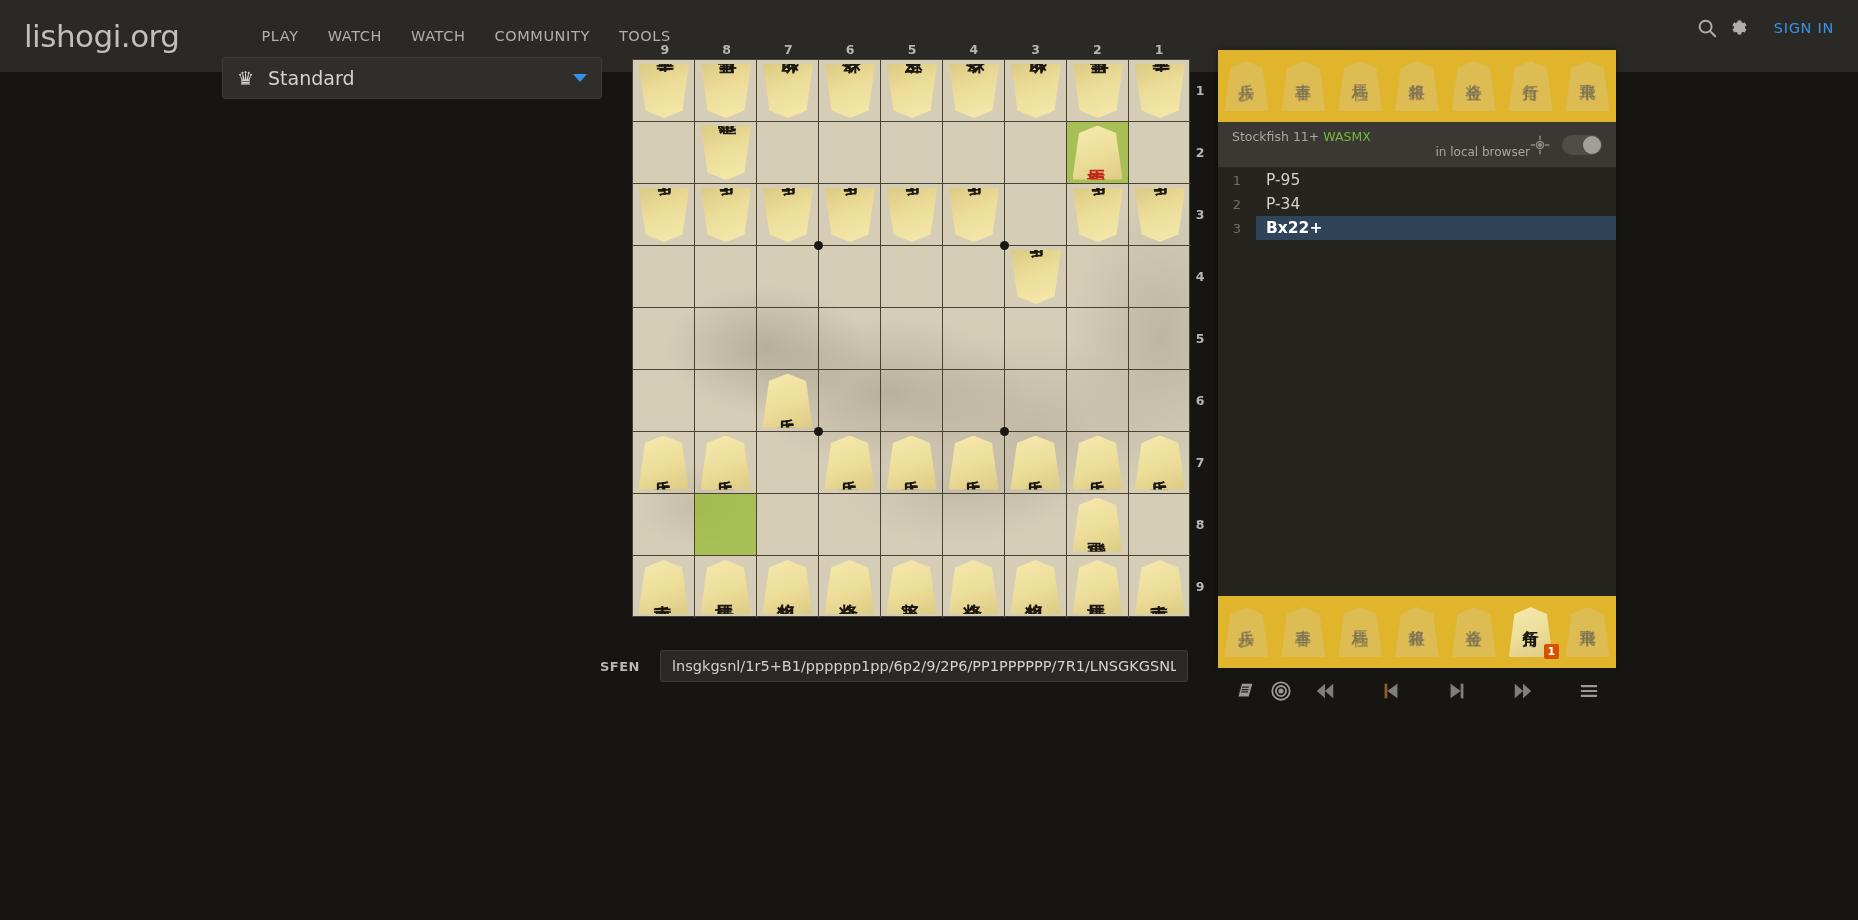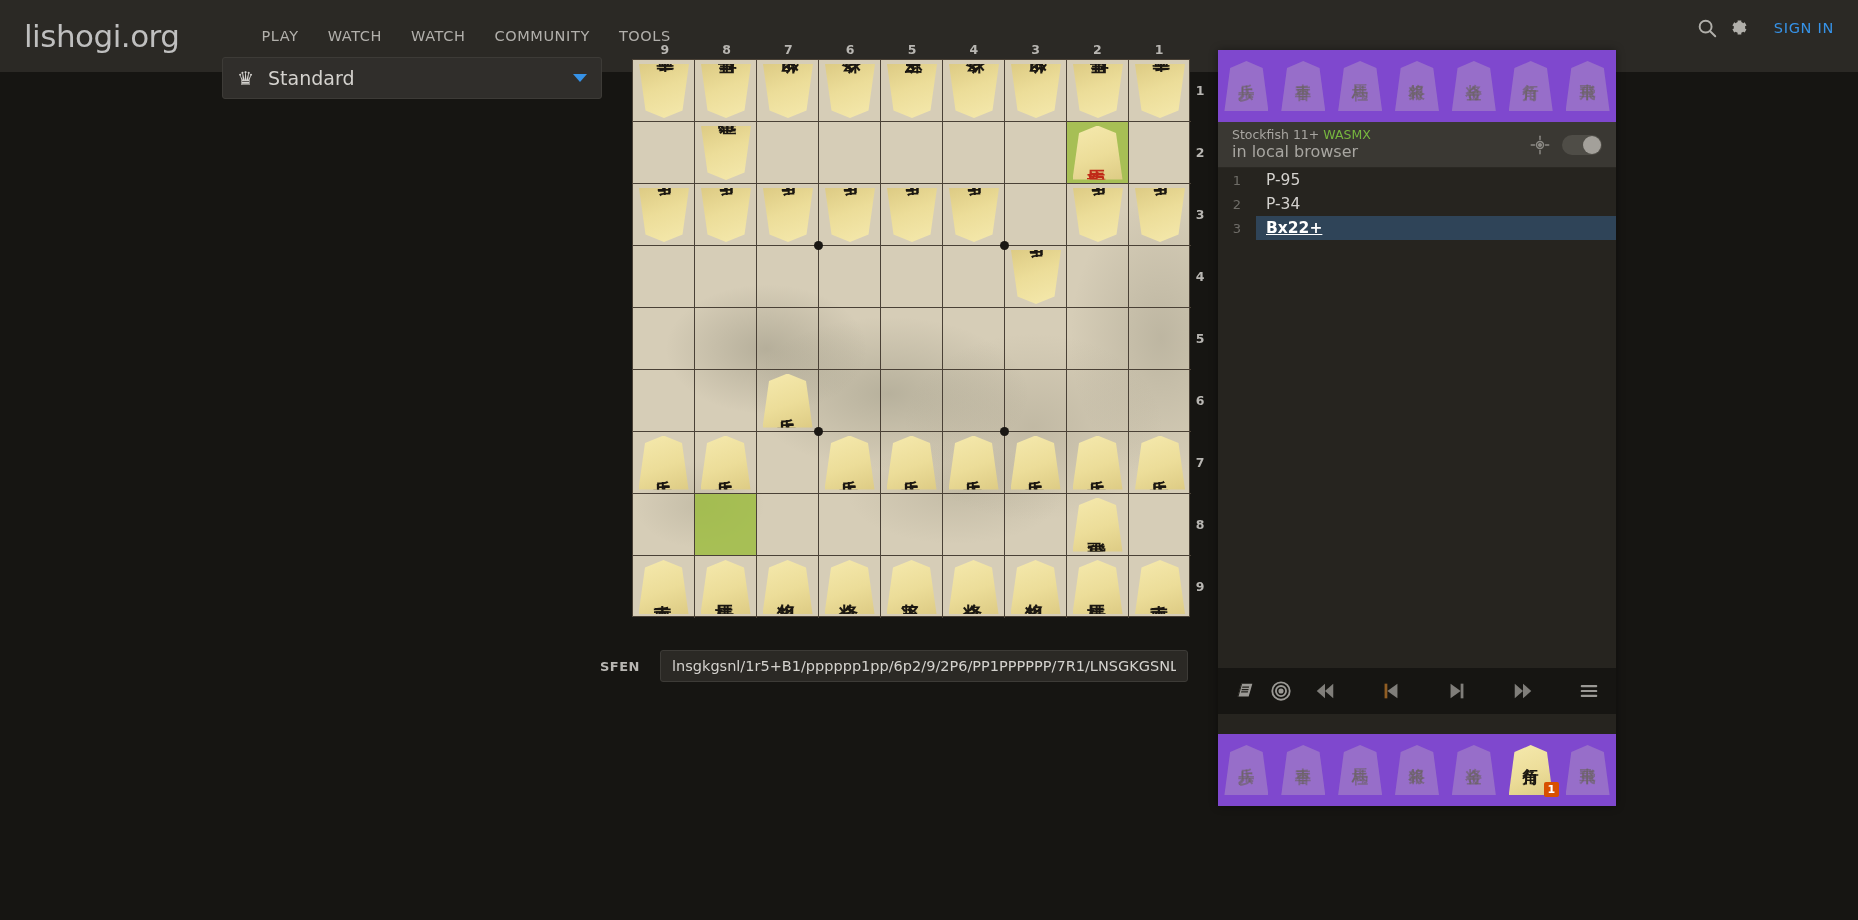--- a/index.html
+++ b/index.html
@@ -145,22 +145,22 @@
     width: 528px; height: 32px;
     background: #2b2925; border: 1px solid #3d3b37; border-radius: 3px;
     color: #d4d2ce; font-size: 14.5px;
     padding: 0 11px;
     font-family: "DejaVu Sans", "Liberation Sans", sans-serif;
   }
 
   
   #right-panel {
     position: absolute; left: 1218px; top: 50px;
-    width: 398px; height: 756px;
-    background: #6d28d9;
+    width: 398px; height: 618px;
+    background: #eab308;
     display: flex; flex-direction: column;
     box-shadow: 0 0 8px rgba(0,0,0,0.4);
   }
   .hand {
     height: 72px; width: 100%;
     background: rgba(190,185,170,0.22);
     display: grid; grid-template-columns: repeat(7, 1fr);
     align-items: center; justify-items: center;
   }
   #hand-bottom { margin-top: auto; }
@@ -192,21 +192,21 @@
 
   
   #engine-bar {
     height: 46px; background: #3a3833;
     display: flex; align-items: center; padding: 0 14px;
     border-bottom: 1px solid #2a2823;
   }
   #engine-text { flex: 1; }
   #engine-name { font-size: 12.5px; color: #a8a6a1; line-height: 1.25; }
   #engine-wasmx { color: #77b73f; }
-  #engine-sub { font-size: 16px; color: #a8a6a1; line-height: 1.25; }
+  #engine-sub { font-size: 12px; color: #a8a6a1; line-height: 1.25; text-align: right; }
   #engine-crosshair { width: 20px; height: 20px; margin-right: 12px; cursor: pointer; opacity: .7;}
   #engine-toggle {
     width: 40px; height: 20px; border-radius: 10px;
     background: #4f4d47; position: relative; cursor: pointer;
   }
   #engine-toggle .knob {
     position: absolute; right: 1px; top: 1px;
     width: 18px; height: 18px; border-radius: 50%;
     background: #a3a09a;
   }
@@ -215,21 +215,21 @@
   #moves-list { flex: 1; overflow: hidden; background: #26241f; }
   .move-row { display: flex; align-items: center; height: 24px; cursor: pointer; }
   .move-index {
     width: 38px; text-align: center; color: #6f6d68;
     font-size: 13px; flex-shrink: 0;
   }
   .move-san {
     flex: 1; color: #d4d2ce; font-size: 15.5px;
     padding-left: 10px; height: 24px; line-height: 24px;
   }
-  .move-row.current .move-san { background: #2f4458; color: #fff; font-weight: bold; text-decoration: underline; }
+  .move-row.current .move-san { background: #2f4458; color: #fff; font-weight: bold; }
 
   
   #controls {
     height: 46px; display: flex; align-items: center;
     padding: 0 16px; background: #161512;
     position: absolute; left: 1218px; top: 668px; width: 398px;
   }
   .ctl { cursor: pointer; opacity: .72; display:flex; align-items:center; }
   #ctl-left { display: flex; gap: 14px; }
   #ctl-right { display: flex; gap: 44px; margin-left: auto; align-items:center; }

